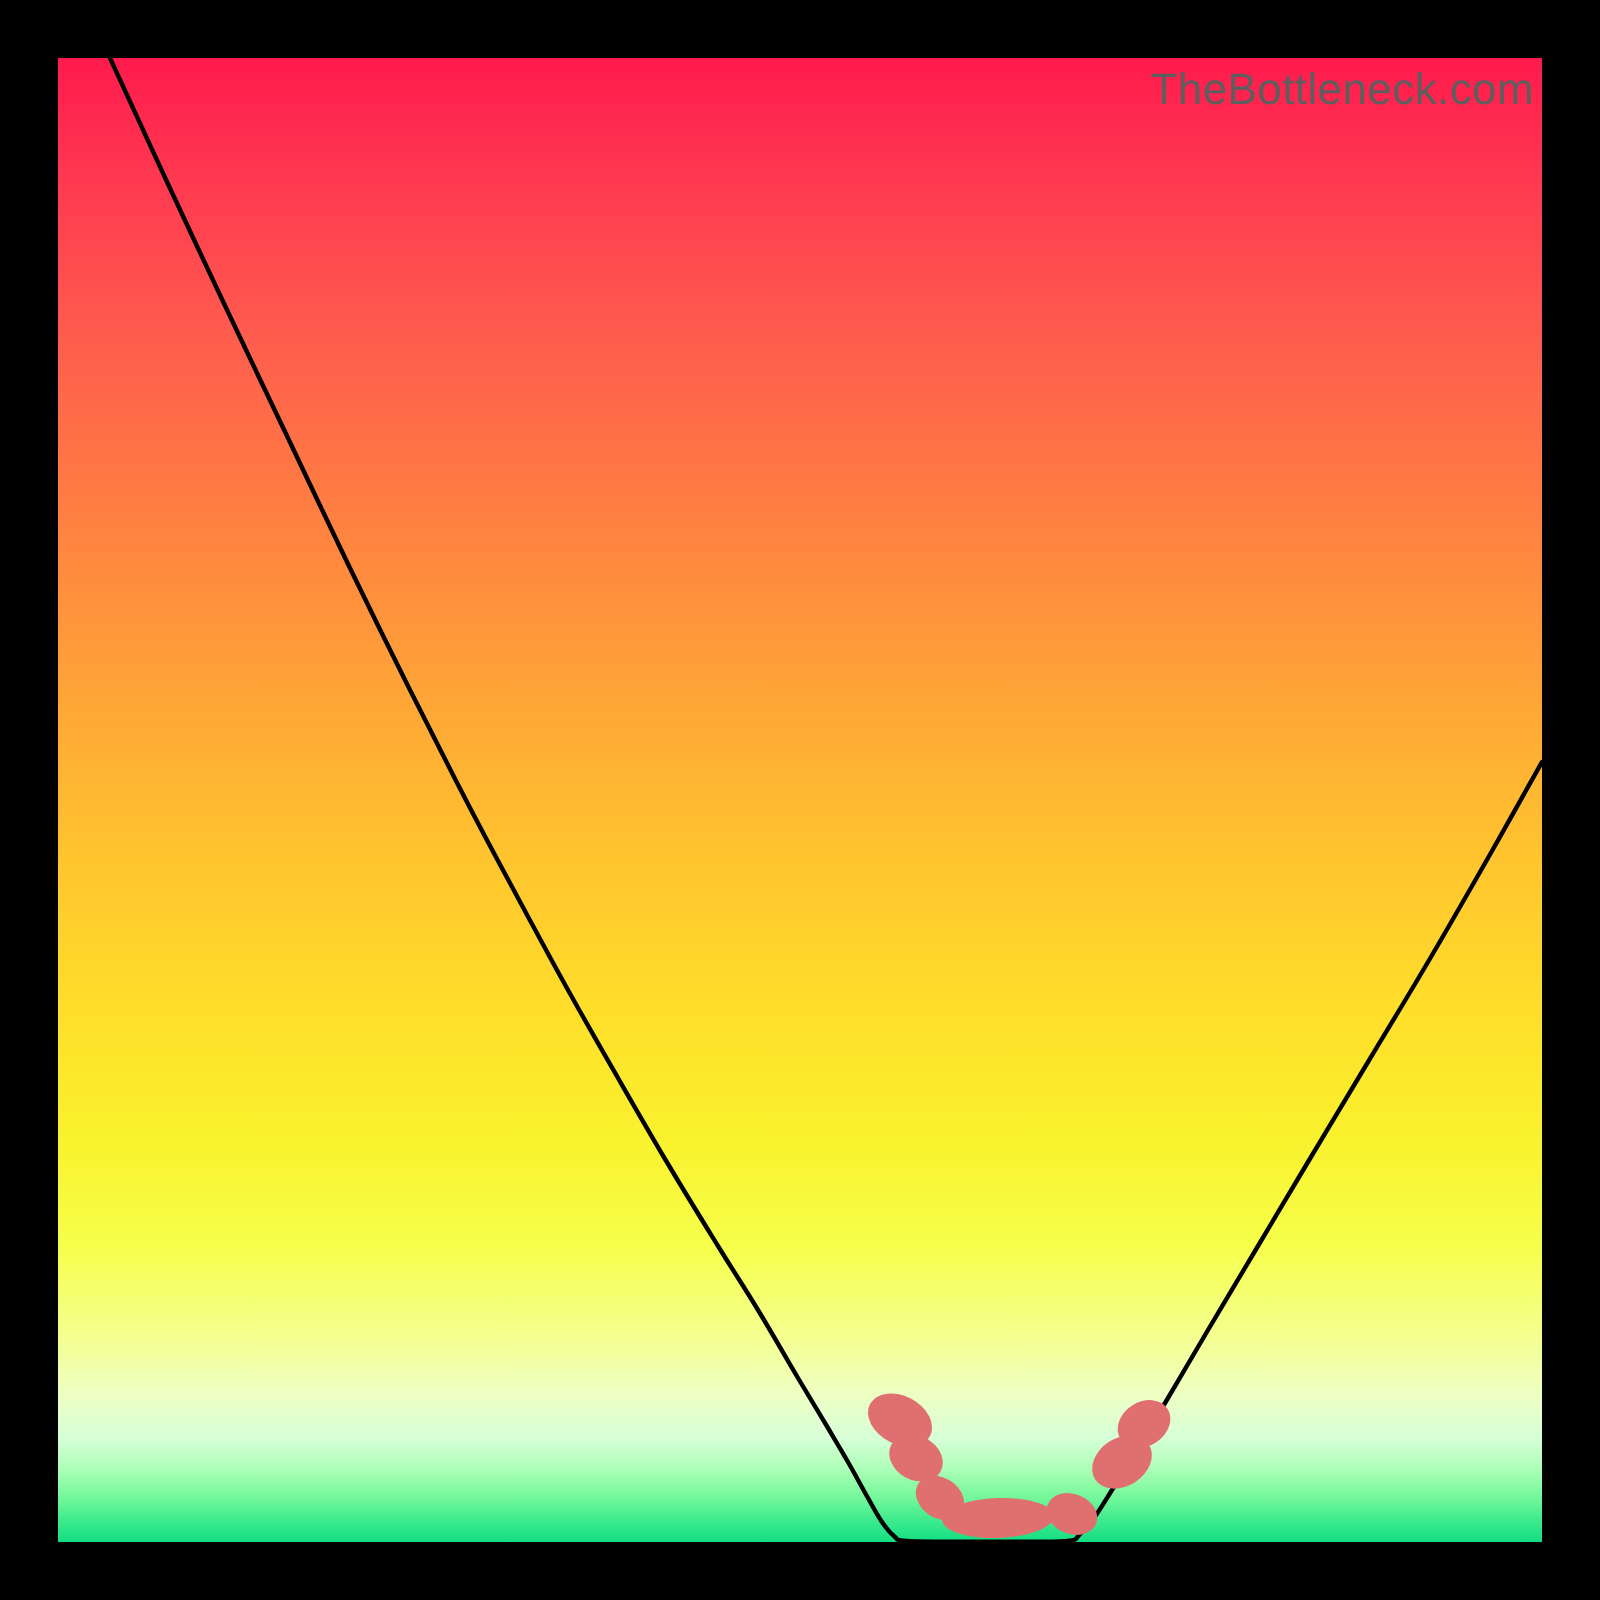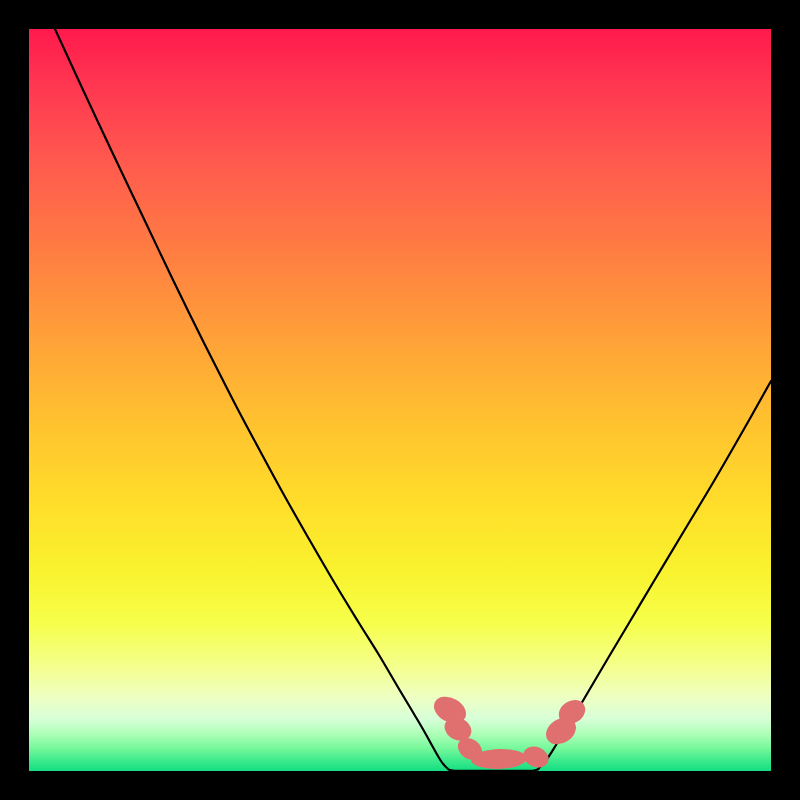--- a/index.html
+++ b/index.html
@@ -74,13 +74,14 @@
           <ellipse cx="421" cy="681" rx="12" ry="17" fill="#e07070" stroke="#b84e4e" stroke-width="0" transform="rotate(-62 421 681)"></ellipse>
           <ellipse cx="429" cy="700" rx="11" ry="14" fill="#e07070" stroke="#b84e4e" stroke-width="0" transform="rotate(-62 429 700)"></ellipse>
           <ellipse cx="441" cy="720" rx="10" ry="13" fill="#e07070" stroke="#b84e4e" stroke-width="0" transform="rotate(-55 441 720)"></ellipse>
           <ellipse cx="470" cy="730" rx="28" ry="10" fill="#e07070" stroke="#b84e4e" stroke-width="0" transform="rotate(-2 470 730)"></ellipse>
           <ellipse cx="507" cy="728" rx="13" ry="10" fill="#e07070" stroke="#b84e4e" stroke-width="0" transform="rotate(22 507 728)"></ellipse>
           <ellipse cx="532" cy="702" rx="12" ry="16" fill="#e07070" stroke="#b84e4e" stroke-width="0" transform="rotate(57 532 702)"></ellipse>
           <ellipse cx="543" cy="683" rx="11" ry="14" fill="#e07070" stroke="#b84e4e" stroke-width="0" transform="rotate(57 543 683)"></ellipse>
         </g>
     </svg>
   </div>
+  <div class="watermark">TheBottleneck.com</div>
 </div>
 
 </body></html>

